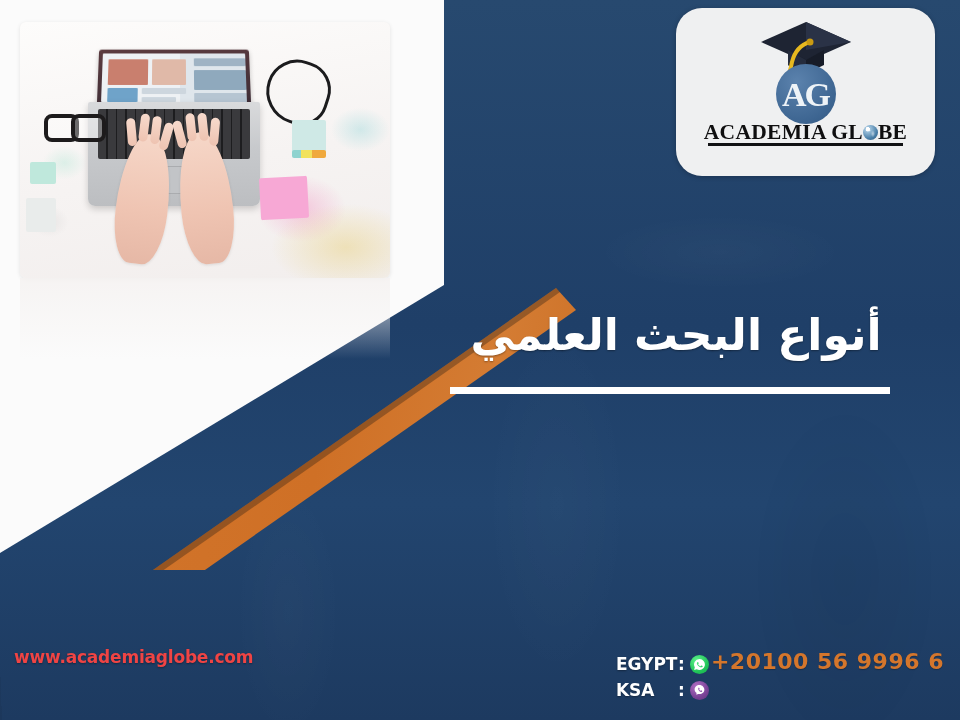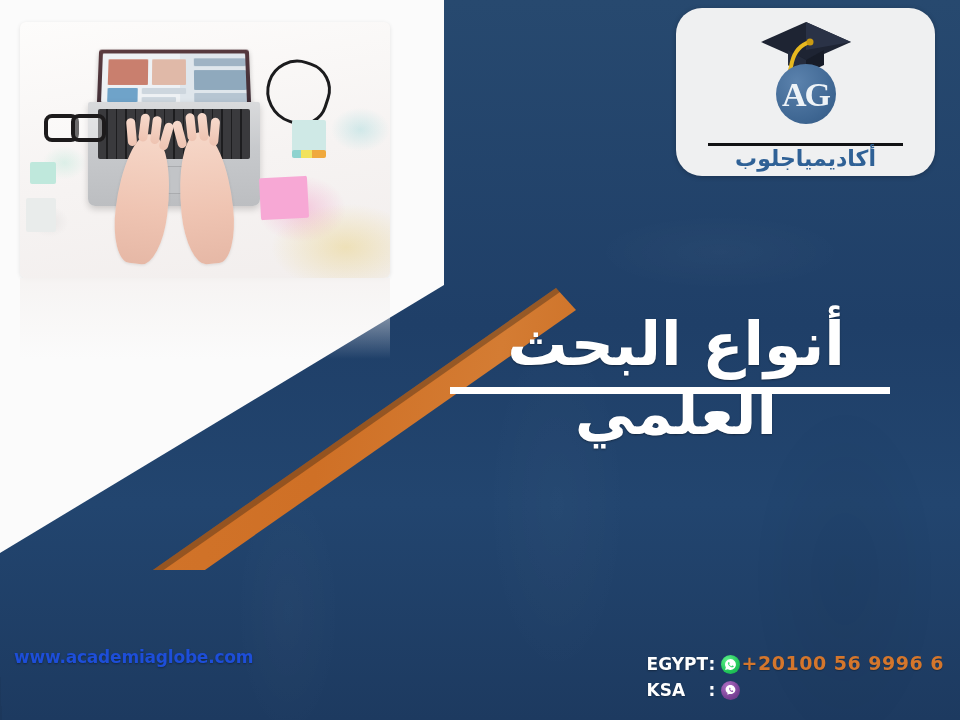--- a/index.html
+++ b/index.html
@@ -171,49 +171,49 @@
     font-family:"DejaVu Sans", sans-serif;font-weight:700;font-size:22px;
     color:#2f6196;letter-spacing:1px;
   }
 
   
   .title-block{
     position:absolute;left:446px;top:310px;width:460px;text-align:center;direction:rtl;
   }
   .title{
     font-family:"DejaVu Sans", sans-serif;
-    font-size:60px;font-weight:700;color:#ffffff;line-height:1.15;
+    font-size:44px;font-weight:700;color:#ffffff;line-height:1.15;
     text-shadow:0 1px 2px rgba(0,0,0,.35);
   }
   .title-underline{
     position:absolute;left:450px;top:387px;width:440px;height:7px;background:#ffffff;
   }
 
   
   .footer-left{
     position:absolute;left:14px;top:645px;
     font-family:"DejaVu Sans", sans-serif;font-weight:700;
-    color:#1d4ed8;font-size:17px;line-height:1.45;letter-spacing:-.2px;
+    color:#ef4444;font-size:17px;line-height:1.45;letter-spacing:-.2px;
     text-shadow:0 1px 2px rgba(0,0,0,.35);
   }
   .footer-right{
     position:absolute;right:16px;top:648px;text-align:left;
   }
   .phone-row{display:flex;align-items:flex-end;height:26px;white-space:nowrap;}
   .ph-label{
     font-family:"DejaVu Sans", sans-serif;font-weight:700;color:#ffffff;font-size:17px;
     width:62px;text-shadow:0 1px 2px rgba(0,0,0,.35);
   }
   .ph-colon{font-family:"DejaVu Sans", sans-serif;font-weight:700;color:#ffffff;font-size:17px;width:12px;}
   .ph-icon{width:19px;height:19px;border-radius:50%;display:flex;align-items:center;justify-content:center;margin-right:2px;flex:none;}
   .ph-icon.wa{background:radial-gradient(circle at 35% 28%,#5df08a,#22c65a 60%,#17a84a 100%);}
   .ph-icon.vb{background:radial-gradient(circle at 35% 28%,#a islands);}
   .ph-icon.vb{background:radial-gradient(circle at 35% 28%,#b06fc4,#7b4397 60%,#63327d 100%);}
   .ph-num{
-    font-family:"DejaVu Sans", sans-serif;font-weight:700;color:#d4762c;font-size:19px;
+    font-family:"DejaVu Sans", sans-serif;font-weight:700;color:#d4762c;font-size:22px;
     letter-spacing:.5px;text-shadow:0 1px 1px rgba(0,0,0,.25);
   }
 </style>
 </head>
 <body>
 
 <div class="slide">
 
   <div class="bg-blue"></div>
   <div class="bg-noise"></div>
@@ -283,22 +283,22 @@
         <path d="M30 30 L30 45 Q48 55 66 45 L66 30 L48 40 Z" fill="#171c28"></path>
         <path d="M30 30 L48 40 L48 52 Q36 50 30 45 Z" fill="#252c3d"></path>
         <path d="M52 22 Q38 26 34 42 Q32 52 30 56" stroke="#e8b91f" stroke-width="4" fill="none" stroke-linecap="round"></path>
         <circle cx="52" cy="22" r="3.5" fill="#c99a12"></circle>
         <path d="M28 52 q-3 6 0 8 q4 2 5 -2 z" fill="#e8b91f"></path>
       </svg>
     </div>
     <div class="ag-circle">
       <span class="ag-text">AG</span>
     </div>
+    <div class="logo-name"><span>ACADEMIA GL</span><span class="globe-o"></span><span>BE</span></div>
     <div class="logo-underline"></div>
-    <div class="logo-ar">أكاديمياجلوب</div>
   </div>
 
   <div class="title-block">
     <div class="title">أنواع البحث العلمي</div>
   </div>
   <div class="title-underline"></div>
 
   <div class="footer-left">
     <div>www.academiaglobe.com</div>
   </div>

